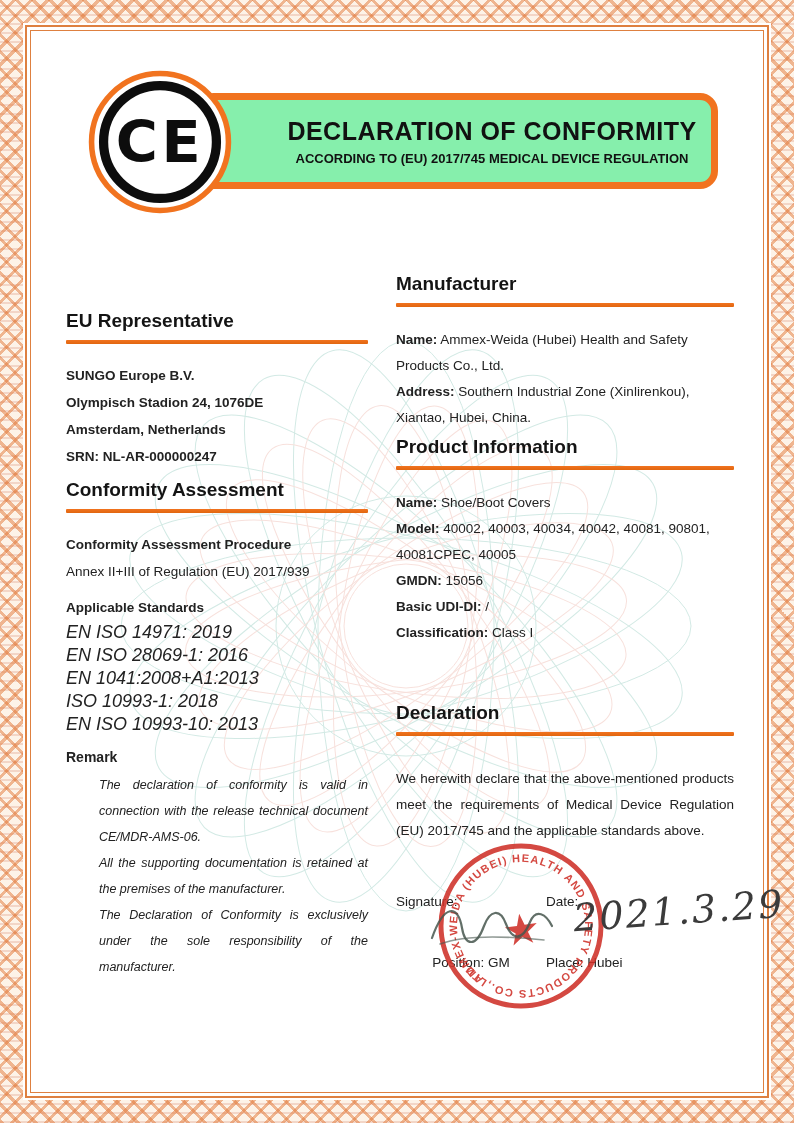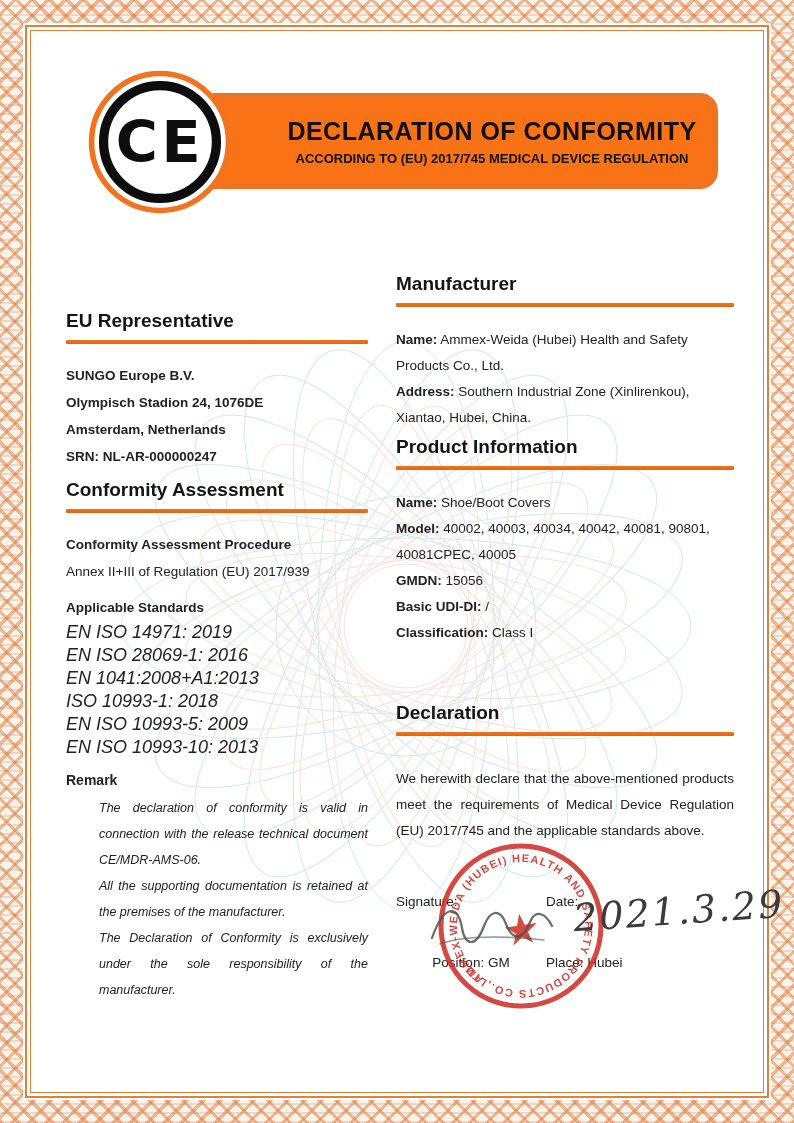--- a/index.html
+++ b/index.html
@@ -20,21 +20,21 @@
     border: 1px solid var(--border, #de8040);
     box-shadow: 0 0 0 3px #fff, 0 0 0 5px var(--border, #de8040), 0 0 0 7px #fff;
   }
 
   
   .watermark { position: absolute; left: 75px; top: 295px; width: 600px; height: 600px; opacity: .45; z-index: 0; }
 
   
   .banner {
     position: absolute; left: 165px; top: 62px; width: 522px; height: 96px;
-    border: 7px solid var(--accent, #f1731f); border-radius: 18px; background: #f97316;
+    border: 7px solid var(--accent, #f1731f); border-radius: 18px; background: #86efac;
     display: flex; flex-direction: column; justify-content: center; align-items: center;
     padding-left: 70px; z-index: 1; text-align: center;
   }
   .banner h1 { font-size: 25px; font-weight: bold; color: #111; letter-spacing: .5px; }
   .banner p  { font-size: 13px; font-weight: bold; color: #111; margin-top: 5px; }
 
   .ce-badge { position: absolute; left: 55px; top: 37px; width: 148px; height: 148px; z-index: 2; }
 
   
   .col { position: absolute; z-index: 1; }
@@ -152,21 +152,20 @@
       <h2 class="sec" style="margin-top:9px">Conformity Assessment</h2>
       <div class="rule"></div>
       <div class="ca-label">Conformity Assessment Procedure</div>
       <div class="ca-value">Annex II+III of Regulation (EU) 2017/939</div>
       <div class="ca-label std-label">Applicable Standards</div>
       <div class="standards">
         <span>EN ISO 14971: 2019</span>
         <span>EN ISO 28069-1: 2016</span>
         <span>EN 1041:2008+A1:2013</span>
         <span>ISO 10993-1: 2018</span>
-        <span>EN ISO 10993-5: 2009</span>
         <span>EN ISO 10993-10: 2013</span>
       </div>
 
       <div class="remark">
         <h3>Remark</h3>
         <p>The declaration of conformity is valid in connection with the release technical document CE/MDR-AMS-06.</p>
         <p>All the supporting documentation is retained at the premises of the manufacturer.</p>
         <p>The Declaration of Conformity is exclusively under the sole responsibility of the manufacturer.</p>
       </div>
     </div>

